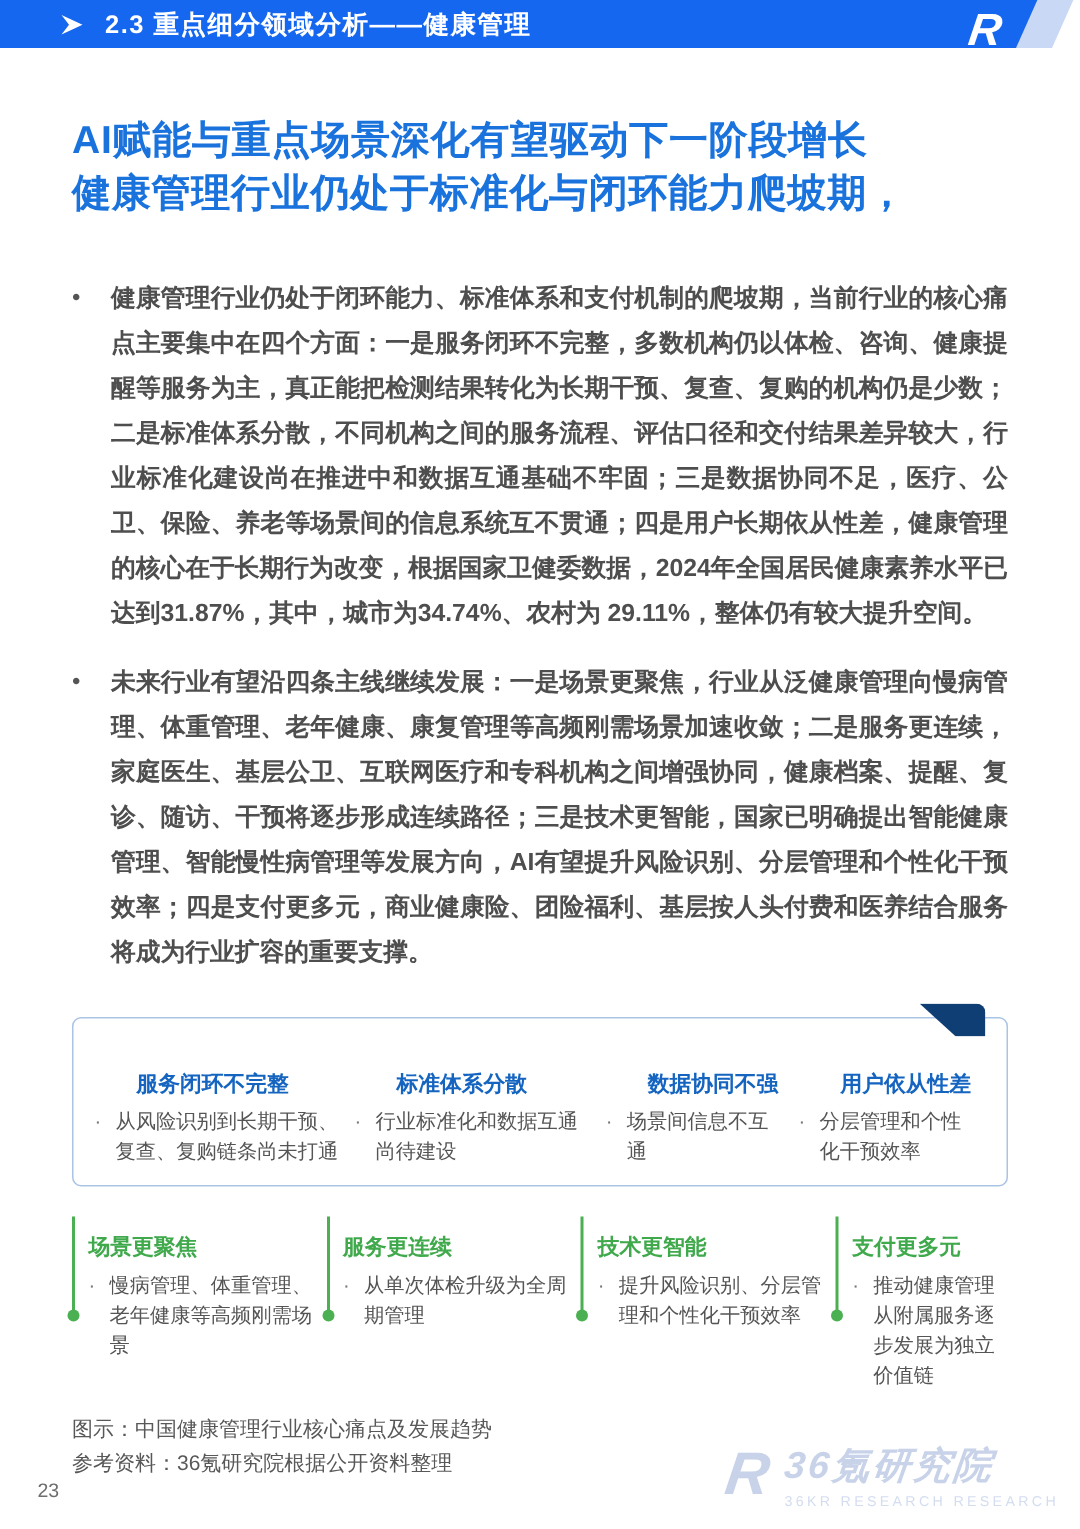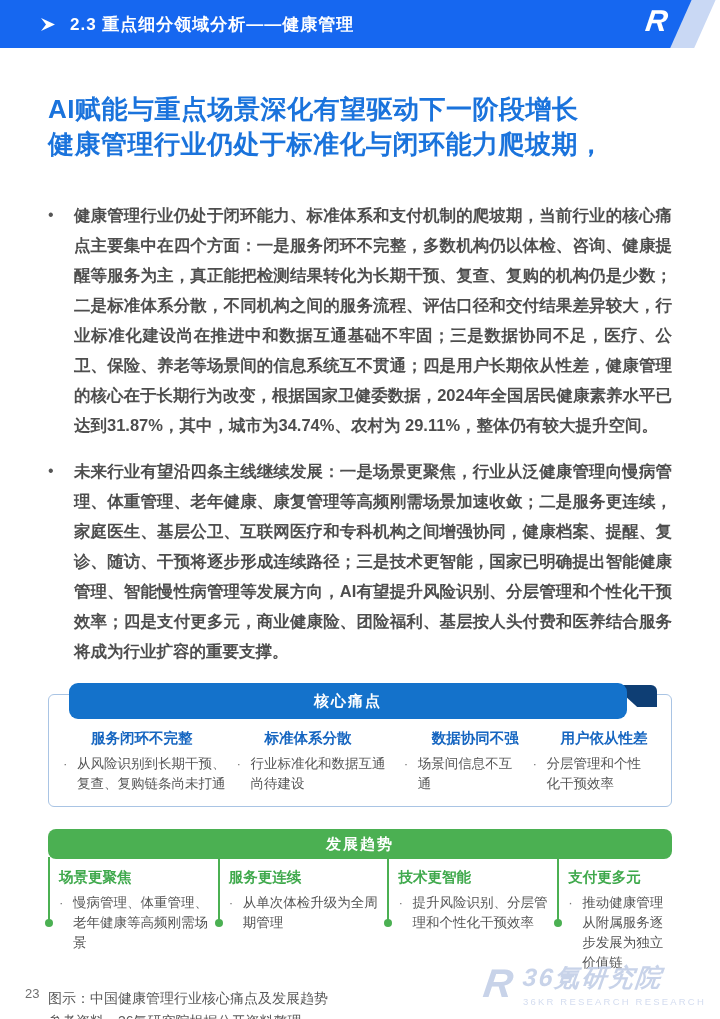--- a/index.html
+++ b/index.html
@@ -5,21 +5,21 @@
   * { margin:0; padding:0; box-sizing:border-box; }
   html,body { width:720px; height:1019px; }
   body {
     font-family:"Liberation Sans","DejaVu Sans",sans-serif;
     background:#ffffff; position:relative; overflow:hidden;
     color:#4e4e4e;
   }
 
   
   .topbar {
-    position:relative; height:48px; background:#1667f0;
+    position:relative; height:32px; background:#1667f0;
     display:flex; align-items:center; padding-left:40px; overflow:hidden;
   }
   .topbar-stripe {
     position:absolute; top:-4px; right:-18px; width:58px; height:60px;
     background:#c9d8f4; transform:skewX(-24deg); z-index:2;
   }
   .topbar-corner {
     position:absolute; top:-4px; right:-42px; width:58px; height:60px;
     background:#ffffff; transform:skewX(-24deg); z-index:3;
   }
@@ -147,59 +147,53 @@
     <span class="marker">•</span>
     <span class="ptext">健康管理行业仍处于闭环能力、标准体系和支付机制的爬坡期，当前行业的核心痛点主要集中在四个方面：一是服务闭环不完整，多数机构仍以体检、咨询、健康提醒等服务为主，真正能把检测结果转化为长期干预、复查、复购的机构仍是少数；二是标准体系分散，不同机构之间的服务流程、评估口径和交付结果差异较大，行业标准化建设尚在推进中和数据互通基础不牢固；三是数据协同不足，医疗、公卫、保险、养老等场景间的信息系统互不贯通；四是用户长期依从性差，健康管理的核心在于长期行为改变，根据国家卫健委数据，2024年全国居民健康素养水平已达到31.87%，其中，城市为34.74%、农村为 29.11%，整体仍有较大提升空间。</span>
   </div>
   <div class="para">
     <span class="marker">•</span>
     <span class="ptext">未来行业有望沿四条主线继续发展：一是场景更聚焦，行业从泛健康管理向慢病管理、体重管理、老年健康、康复管理等高频刚需场景加速收敛；二是服务更连续，家庭医生、基层公卫、互联网医疗和专科机构之间增强协同，健康档案、提醒、复诊、随访、干预将逐步形成连续路径；三是技术更智能，国家已明确提出智能健康管理、智能慢性病管理等发展方向，AI有望提升风险识别、分层管理和个性化干预效率；四是支付更多元，商业健康险、团险福利、基层按人头付费和医养结合服务将成为行业扩容的重要支撑。</span>
   </div>
 
   <div class="painbox">
     <span class="pain-ribbon-fold"></span>
-    <div class="pain-ribbon">
-      <span class="banner-label">核心痛点</span>
+    <div class="pain-cols">
+      <div class="pain-col">
+        <div class="pain-title">服务闭环不完整</div>
+        <div class="mini-item">
+          <span class="dot">·</span>
+          <span class="mtext">从风险识别到长期干预、复查、复购链条尚未打通</span>
+        </div>
+      </div>
+      <div class="pain-col">
+        <div class="pain-title">标准体系分散</div>
+        <div class="mini-item">
+          <span class="dot">·</span>
+          <span class="mtext">行业标准化和数据互通尚待建设</span>
+        </div>
+      </div>
+      <div class="pain-col">
+        <div class="pain-title">数据协同不强</div>
+        <div class="mini-item">
+          <span class="dot">·</span>
+          <span class="mtext">场景间信息不互通</span>
+        </div>
+      </div>
+      <div class="pain-col">
+        <div class="pain-title">用户依从性差</div>
+        <div class="mini-item">
+          <span class="dot">·</span>
+          <span class="mtext">分层管理和个性化干预效率</span>
+        </div>
+      </div>
     </div>
-    <div class="pain-cols">
-      <div class="pain-col">
-        <div class="pain-title">服务闭环不完整</div>
-        <div class="mini-item">
-          <span class="dot">·</span>
-          <span class="mtext">从风险识别到长期干预、复查、复购链条尚未打通</span>
-        </div>
-      </div>
-      <div class="pain-col">
-        <div class="pain-title">标准体系分散</div>
-        <div class="mini-item">
-          <span class="dot">·</span>
-          <span class="mtext">行业标准化和数据互通尚待建设</span>
-        </div>
-      </div>
-      <div class="pain-col">
-        <div class="pain-title">数据协同不强</div>
-        <div class="mini-item">
-          <span class="dot">·</span>
-          <span class="mtext">场景间信息不互通</span>
-        </div>
-      </div>
-      <div class="pain-col">
-        <div class="pain-title">用户依从性差</div>
-        <div class="mini-item">
-          <span class="dot">·</span>
-          <span class="mtext">分层管理和个性化干预效率</span>
-        </div>
-      </div>
-    </div>
   </div>
 
   <div class="trendsec">
-    <div class="trend-banner">
-      <span class="banner-label">发展趋势</span>
-    </div>
     <div class="trend-cols">
       <div class="trend-col">
         <div class="trend-title">场景更聚焦</div>
         <div class="mini-item">
           <span class="dot">·</span>
           <span class="mtext">慢病管理、体重管理、老年健康等高频刚需场景</span>
         </div>
       </div>
       <div class="trend-col">
         <div class="trend-title">服务更连续</div>

